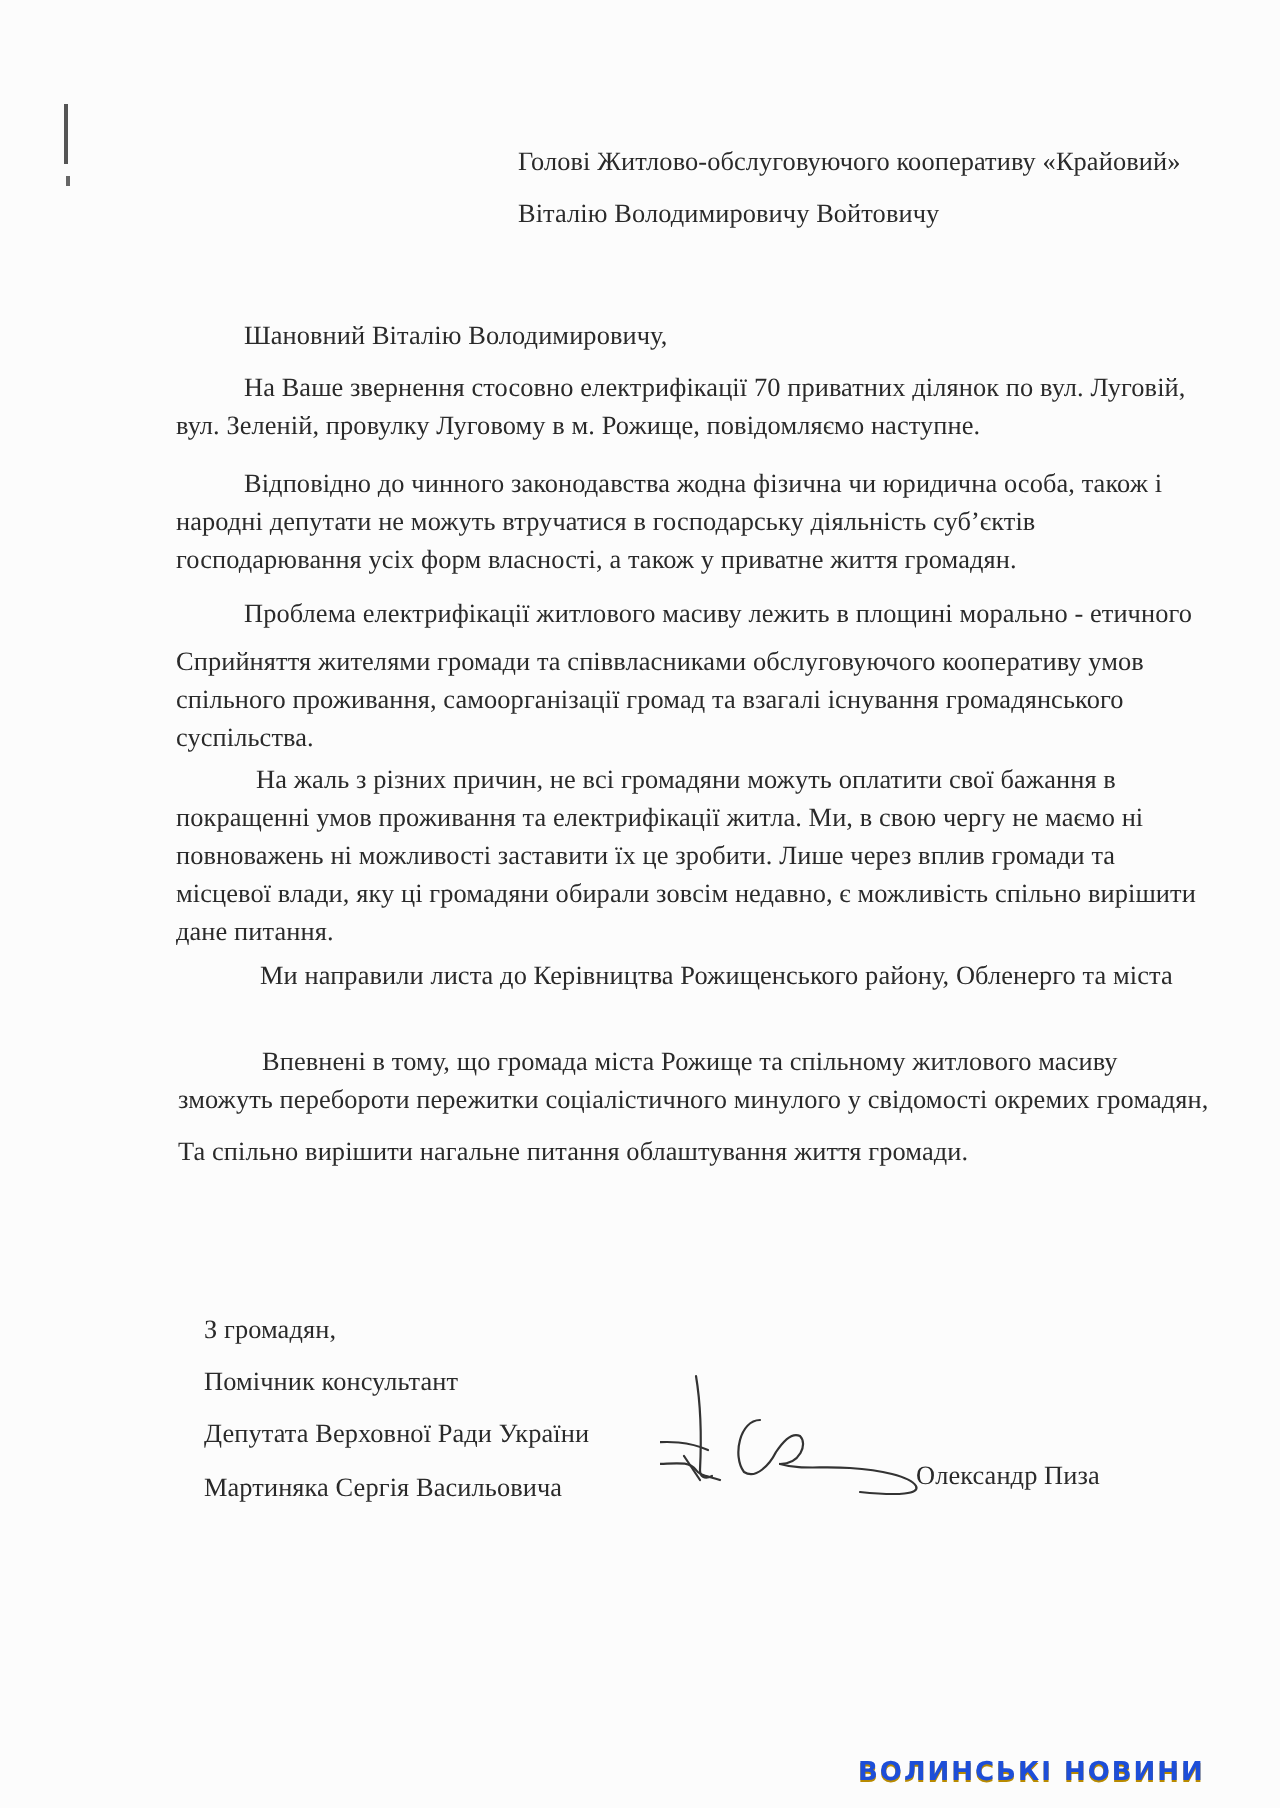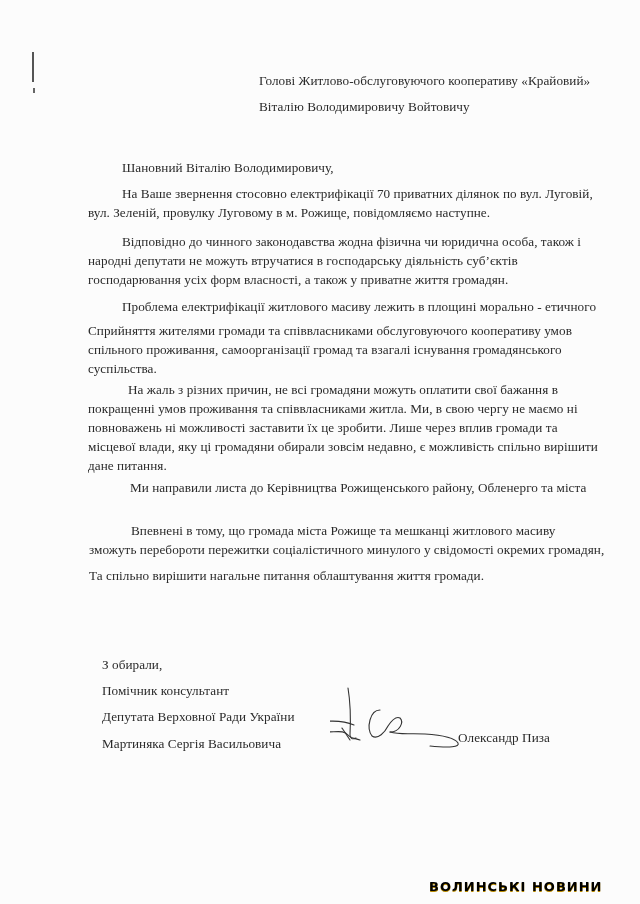--- a/index.html
+++ b/index.html
@@ -9,21 +9,21 @@
       font-family: "Liberation Serif", "DejaVu Serif", serif;
       color: #2a2a2a;
     }
     .page { position: absolute; left: 0; top: 0; width: 640px; height: 904px; background: #fcfcfc; }
     .t { position: absolute; font-size: 13.2px; line-height: 1; white-space: nowrap; letter-spacing: 0.05px; }
     .mark-bar { position: absolute; left: 32px; top: 52px; width: 2px; height: 30px; background: #555; }
     .mark-dot { position: absolute; left: 33px; top: 88px; width: 2px; height: 5px; background: #666; }
     .watermark {
       position: absolute; left: 429px; top: 879px;
       font-family: "DejaVu Sans", sans-serif; font-weight: bold; font-size: 13px;
-      letter-spacing: 1px; color: #000000;
+      letter-spacing: 1px; color: #1d4ed8;
       text-shadow: 0 1px 0 #b88a00, 0 0 2px rgba(255,255,255,0.6);
       white-space: nowrap;
     }
     .signature { position: absolute; left: 330px; top: 680px; width: 150px; height: 80px; }
   </style>
 </head>
 <body>
 
 <div class="page">
 
@@ -42,33 +42,33 @@
   <div class="t" style="left:88px; top:254px;">народні депутати не можуть втручатися в господарську діяльність суб’єктів</div>
   <div class="t" style="left:88px; top:273px;">господарювання усіх форм власності, а також у приватне життя громадян.</div>
 
   <div class="t" style="left:122px; top:300px;">Проблема електрифікації житлового масиву лежить в площині морально - етичного</div>
 
   <div class="t" style="left:88px; top:324px;text-align:right;">Сприйняття жителями громади та співвласниками обслуговуючого кооперативу умов</div>
   <div class="t" style="left:88px; top:343px;">спільного проживання, самоорганізації громад та взагалі існування громадянського</div>
   <div class="t" style="left:88px; top:362px;">суспільства.</div>
 
   <div class="t" style="left:128px; top:383px;">На жаль з різних причин, не всі громадяни можуть оплатити свої бажання в</div>
-  <div class="t" style="left:88px; top:402px;">покращенні умов проживання та співвласниками житла. Ми, в свою чергу не маємо ні</div>
+  <div class="t" style="left:88px; top:402px;">покращенні умов проживання та електрифікації житла. Ми, в свою чергу не маємо ні</div>
   <div class="t" style="left:88px; top:421px;">повноважень ні можливості заставити їх це зробити. Лише через вплив громади та</div>
   <div class="t" style="left:88px; top:440px;">місцевої влади, яку ці громадяни обирали зовсім недавно, є можливість спільно вирішити</div>
   <div class="t" style="left:88px; top:459px;">дане питання.</div>
 
   <div class="t" style="left:130px; top:481px;">Ми направили листа до Керівництва Рожищенського району, Обленерго  та міста</div>
 
-  <div class="t" style="left:131px; top:524px;">Впевнені в тому, що громада міста Рожище та мешканці житлового масиву</div>
+  <div class="t" style="left:131px; top:524px;">Впевнені в тому, що громада міста Рожище та спільному житлового масиву</div>
   <div class="t" style="left:89px; top:543px;">зможуть перебороти пережитки соціалістичного минулого у свідомості окремих громадян,</div>
 
   <div class="t" style="left:89px; top:569px;">Та спільно вирішити нагальне питання облаштування життя громади.</div>
 
-  <div class="t" style="left:102px; top:658px;">З обирали,</div>
+  <div class="t" style="left:102px; top:658px;">З громадян,</div>
   <div class="t" style="left:102px; top:684px;text-align:center;">Помічник консультант</div>
   <div class="t" style="left:102px; top:710px;">Депутата Верховної Ради України</div>
   <div class="t" style="left:102px; top:737px;">Мартиняка  Сергія Васильовича</div>
   <div class="t" style="left:458px; top:731px;">Олександр   Пиза</div>
 
   <svg class="signature" viewBox="0 0 150 80">
     <g fill="none" stroke="#333" stroke-width="1.1" stroke-linecap="round">
       <path d="M18 8 C20 20 21 35 20 55 C20 58 22 60 26 58"></path>
       <path d="M-10 42 C5 40 15 41 24 45"></path>
       <path d="M-5 52 C8 52 14 50 18 55 C20 58 24 58 30 60"></path>

